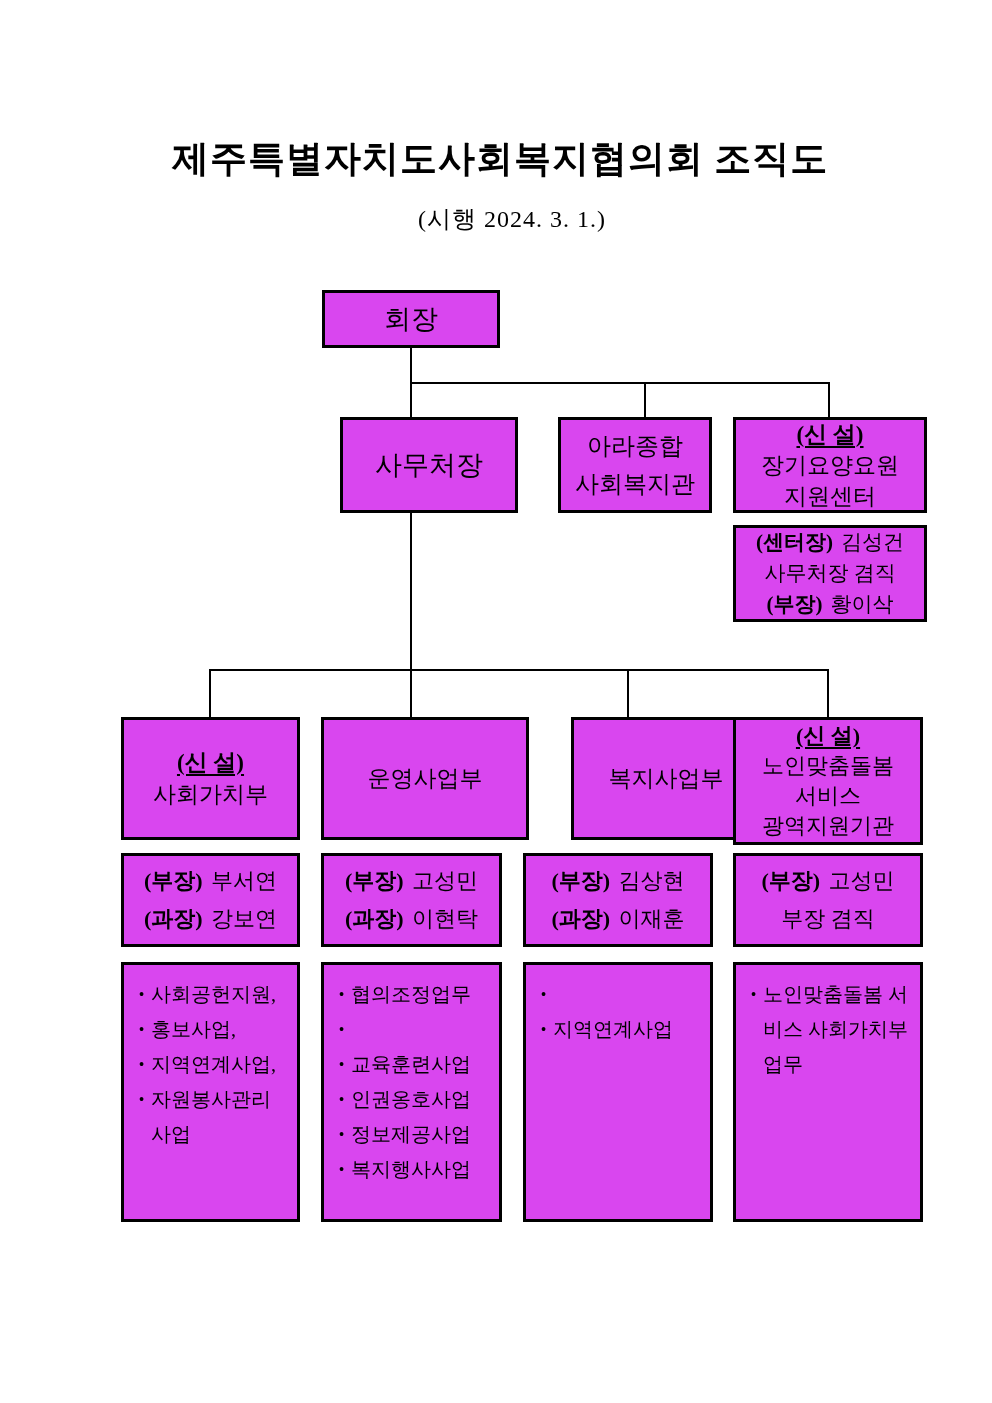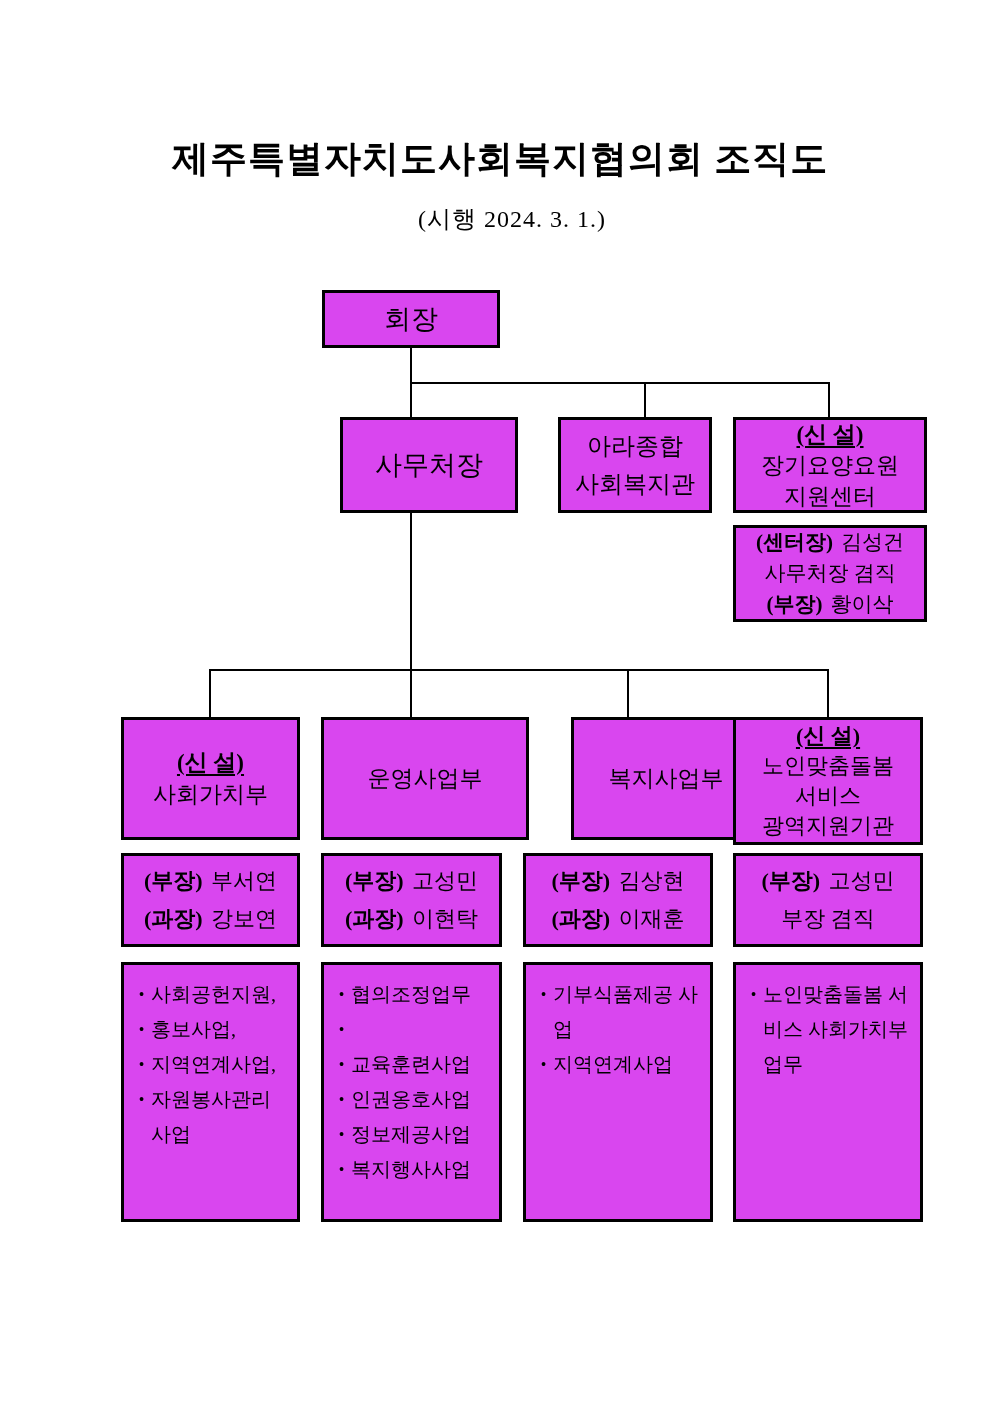--- a/index.html
+++ b/index.html
@@ -227,21 +227,20 @@
     </div>
     <div class="task">
       <span class="bullet">•</span>
       <span class="task-text">복지행사사업</span>
     </div>
   </div>
 
   <div class="box task-box" style="left:523px; top:962px; width:190px; height:260px;">
     <div class="task">
       <span class="bullet">•</span>
-      <span class="task-text">기부식품제공 사업</span>
     </div>
     <div class="task">
       <span class="bullet">•</span>
       <span class="task-text">지역연계사업</span>
     </div>
   </div>
 
   <div class="box task-box" style="left:733px; top:962px; width:190px; height:260px;">
     <div class="task">
       <span class="bullet">•</span>

